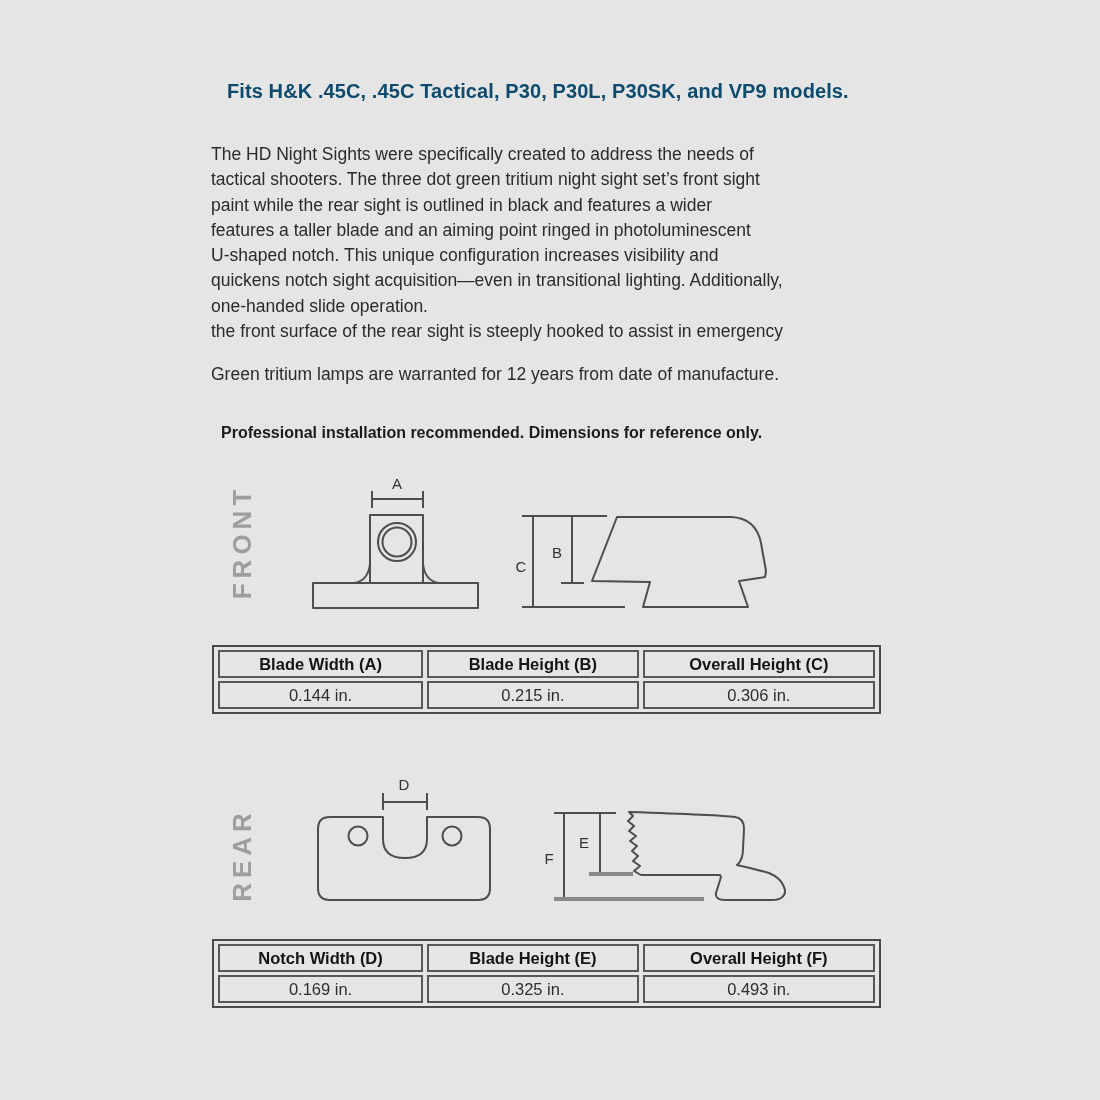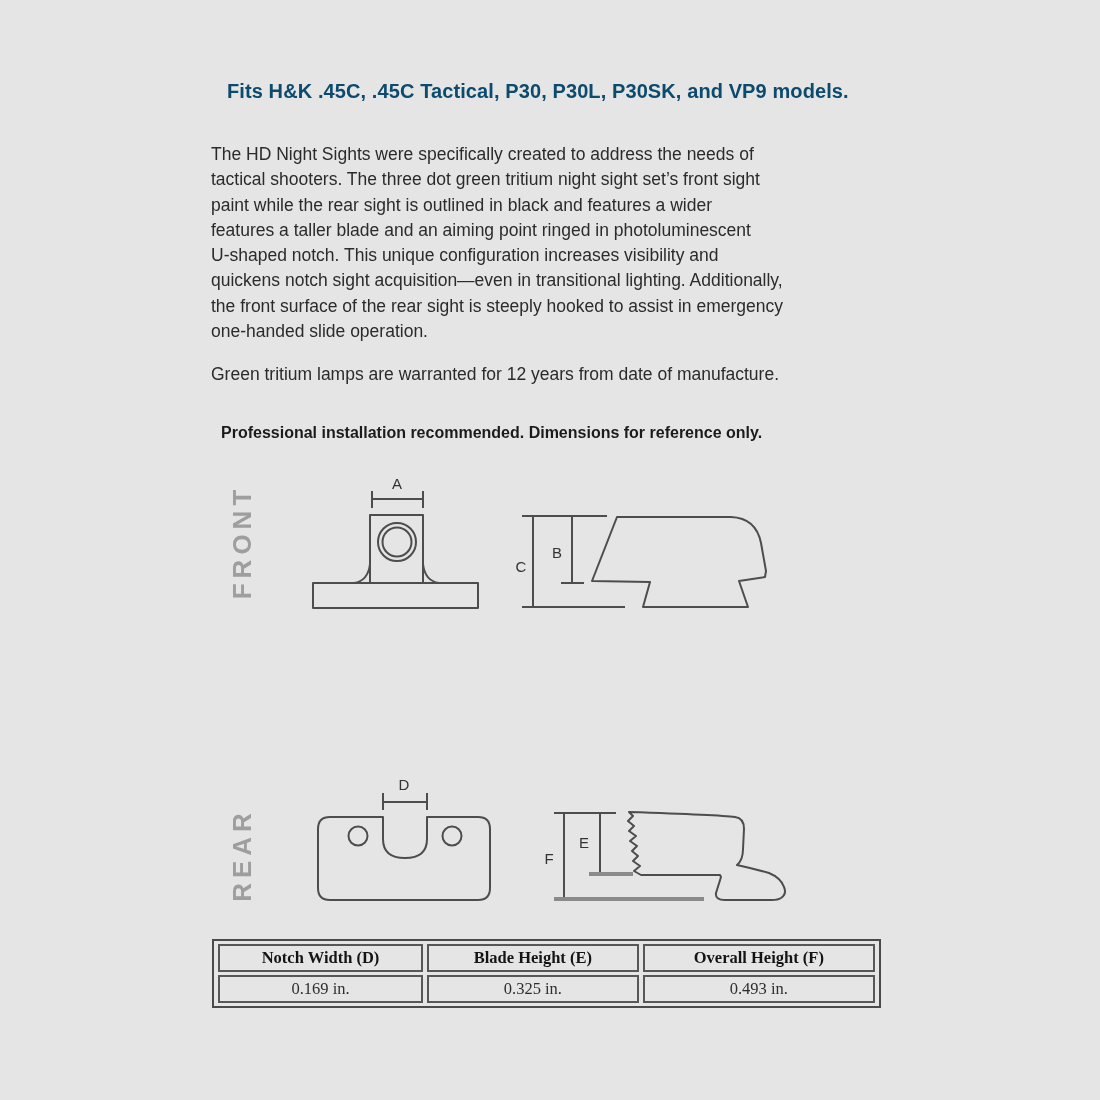--- a/index.html
+++ b/index.html
@@ -45,21 +45,21 @@
   .thick{stroke:#8a8a8a;stroke-width:4;}
   .dim{font-family:"Liberation Sans",sans-serif;font-size:15px;fill:#333;text-anchor:middle;}
 
   table.spec-table{
     position:absolute;left:212px;width:669px;
     border:2px solid #4a4a4a;
     border-collapse:separate;border-spacing:4px 3px;
     table-layout:fixed;
   }
   table.spec-table.t1{top:645px;}
-  table.spec-table.t2{top:939px;font-family:Liberation Serif, serif;}
+  table.spec-table.t2{top:939px;}
   .spec-table th,.spec-table td{
     border:2px solid #575757;
     text-align:center;vertical-align:middle;
     height:24px;padding:0;
     font-size:16.5px;
   }
   .spec-table th{font-weight:bold;color:#141414;}
   .spec-table td{font-weight:normal;color:#2e2e2e;}
   col.c1{width:31.6%;} col.c2{width:32.6%;} col.c3{width:35.8%;}
 </style>
@@ -70,22 +70,22 @@
 
   <div class="heading">Fits H&amp;K .45C, .45C Tactical, P30, P30L, P30SK, and VP9 models.</div>
 
   <div class="intro">
     <div>The HD Night Sights were specifically created to address the needs of</div>
     <div>tactical shooters. The three dot green tritium night sight set’s front sight</div>
     <div>paint while the rear sight is outlined in black and features a wider</div>
     <div>features a taller blade and an aiming point ringed in photoluminescent</div>
     <div>U-shaped notch. This unique configuration increases visibility and</div>
     <div>quickens notch sight acquisition—even in transitional lighting. Additionally,</div>
+    <div>one-handed slide operation.</div>
     <div>the front surface of the rear sight is steeply hooked to assist in emergency</div>
-    <div>one-handed slide operation.</div>
   </div>
 
   <div class="warranty">Green tritium lamps are warranted for 12 years from date of manufacture.</div>
 
   <div class="note">Professional installation recommended. Dimensions for reference only.</div>
 
   <div class="vlabel front">FRONT</div>
 
   <svg class="front-svg" width="580" height="170" viewBox="210 455 580 170">
 
@@ -107,20 +107,39 @@
       <line class="ln" x1="533" y1="516" x2="533" y2="607"></line>
       <line class="ln" x1="522" y1="607" x2="625" y2="607"></line>
       <line class="ln" x1="572" y1="516" x2="572" y2="583"></line>
       <line class="ln" x1="561" y1="583" x2="584" y2="583"></line>
       <text class="dim" x="521" y="572">C</text>
       <text class="dim" x="557" y="558">B</text>
       <path class="ln" d="M 592,581 L 617,517 L 731,517 Q 756,518 761,543 L 766,571 L 765,577 L 739,581 L 748,607 L 643,607 L 650,582 Z"></path>
     </g>
   </svg>
 
+  <table class="spec-table t1">
+    <colgroup>
+        <col class="c1">
+        <col class="c2">
+        <col class="c3">
+      </colgroup>
+    <tbody>
+      <tr>
+        <th>Blade Width (A)</th>
+        <th>Blade Height (B)</th>
+        <th>Overall Height (C)</th>
+      </tr>
+      <tr>
+        <td>0.144 in.</td>
+        <td>0.215 in.</td>
+        <td>0.306 in.</td>
+      </tr>
+    </tbody>
+  </table>
 
   <div class="vlabel rear">REAR</div>
 
   <svg class="rear-svg" width="600" height="140" viewBox="210 770 600 140">
 
     <g>
       <text class="dim" x="404" y="790">D</text>
       <line class="ln" x1="383" y1="802" x2="427" y2="802"></line>
       <line class="ln" x1="383" y1="793" x2="383" y2="810"></line>
       <line class="ln" x1="427" y1="793" x2="427" y2="810"></line>

